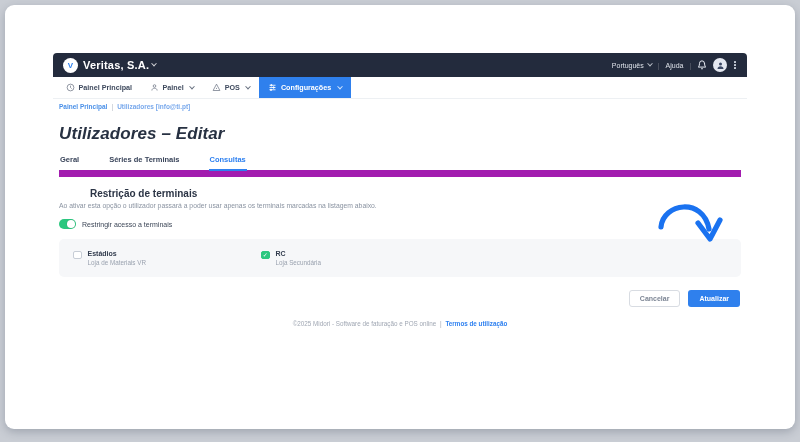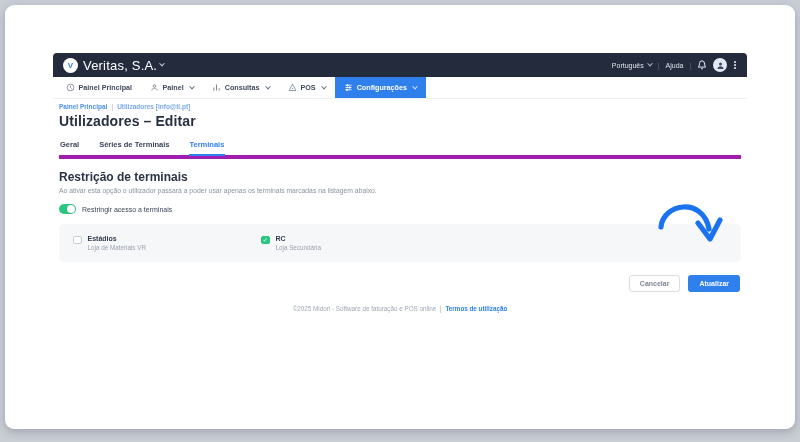--- a/index.html
+++ b/index.html
@@ -25,21 +25,21 @@
     display: flex; align-items: center; padding: 0 10px;
     color: #fff;
   }
   .logo {
     width: 15px; height: 15px; border-radius: 50%;
     background: #ffffff; color: #2f80ed;
     font-size: 8px; font-weight: 700;
     display: flex; align-items: center; justify-content: center;
     margin-right: 5px;
   }
-  .company { font-size: 13px; font-weight: 400; letter-spacing: .2px; }
+  .company { font-size: 11px; font-weight: 700; letter-spacing: .2px; }
   .topbar-right { margin-left: auto; display: flex; align-items: center; gap: 6px; font-size: 7px; color: #dfe3ea; }
   .tsep { color: rgba(255,255,255,.28); font-size: 7px; }
   .chev {
     width: 4px; height: 4px; display: inline-block;
     border-right: 1.1px solid currentColor; border-bottom: 1.1px solid currentColor;
     transform: rotate(45deg) translate(-1px,-1px);
     margin-left: 3px; opacity: .8;
   }
   .avatar {
     width: 14px; height: 14px; border-radius: 50%;
@@ -62,27 +62,27 @@
   }
   .mi svg { opacity: .75; }
   .mi.active { background: #2f80ed; color: #ffffff; }
   .mi.active svg { opacity: 1; }
 
   
   .content { padding: 4px 6px 0 6px; position: relative; }
   .breadcrumb { font-size: 6.5px; font-weight: 600; color: #4a90e8; display: flex; gap: 4px; }
   .breadcrumb .bsep { color: #b3bac4; font-weight: 400; }
   .breadcrumb .crumb-current { color: #79a9ec; }
-  .page-title { font-size: 14px; font-weight: 700; color: #273142; margin-top: 3px; letter-spacing: .1px; }
-
-  .tabs { display: flex; gap: 18px; margin-top: 9px; border-bottom: 4px solid #a21caf; }
+  .page-title { font-size: 17px; font-weight: 700; color: #273142; margin-top: 14px; letter-spacing: .1px; font-style: italic; }
+
+  .tabs { display: flex; gap: 28px; margin-top: 9px; border-bottom: 7px solid #a21caf; }
   .tab { font-size: 7.5px; font-weight: 600; color: #39445a; padding: 2px 1px 5px; cursor: pointer; }
   .tab.active { color: #2e80f0; border-bottom: 2px solid #2e80f0; margin-bottom: -1px; }
 
-  .section-heading { margin-top: 11px; font-size: 12px; font-weight: 700; color: #2b3445; }
+  .section-heading { margin-top: 11px; font-size: 10px; font-weight: 700; color: #2b3445; margin-left: 31px; }
   .section-desc { margin-top: 3px; font-size: 6.8px; color: #8a93a1; }
 
   .toggle-row { margin-top: 10px; display: flex; align-items: center; gap: 6px; }
   .toggle {
     width: 17px; height: 10px; border-radius: 6px; background: #c6ccd6; position: relative; cursor: pointer;
   }
   .toggle.on { background: #2bc77f; }
   .toggle .knob {
     position: absolute; top: 1.2px; left: 1.2px; width: 7.6px; height: 7.6px;
     border-radius: 50%; background: #fff; box-shadow: 0 0 1px rgba(0,0,0,.3);
@@ -163,29 +163,20 @@
       </div>
       <div class="mi">
         <svg width="9" height="9" viewBox="0 0 24 24" fill="none" stroke="currentColor" stroke-width="2">
             <circle cx="12" cy="8" r="3.5"></circle>
             <path d="M5 20c0-3.8 3.1-6 7-6s7 2.2 7 6"></path>
           </svg>
         <span>Painel</span>
           <span class="chev"></span>
       </div>
       <div class="mi">
-        <svg width="9" height="9" viewBox="0 0 24 24" fill="none" stroke="currentColor" stroke-width="2.4">
-            <path d="M5 20V12"></path>
-            <path d="M12 20V4"></path>
-            <path d="M19 20v-6"></path>
-          </svg>
-        <span>Consultas</span>
-          <span class="chev"></span>
-      </div>
-      <div class="mi">
         <svg width="9" height="9" viewBox="0 0 24 24" fill="none" stroke="currentColor" stroke-width="2">
             <path d="M12 3 21 20H3z"></path>
             <path d="M12 13v3"></path>
           </svg>
         <span>POS</span>
           <span class="chev"></span>
       </div>
       <div class="mi active">
         <svg width="9" height="9" viewBox="0 0 24 24" fill="none" stroke="currentColor" stroke-width="2.2">
             <path d="M4 6h16M4 12h16M4 18h16"></path>
@@ -202,21 +193,21 @@
       <div class="breadcrumb">
         <span>Painel Principal</span>
         <span class="bsep">|</span>
         <span class="crumb-current">Utilizadores [info@ti.pt]</span>
       </div>
       <div class="page-title">Utilizadores – Editar</div>
 
       <div class="tabs">
         <div class="tab">Geral</div>
         <div class="tab">Séries de Terminais</div>
-        <div class="tab active">Terminais</div>
+        <div class="tab active">Consultas</div>
       </div>
 
       <div class="section-heading">Restrição de terminais</div>
       <div class="section-desc">Ao ativar esta opção o utilizador passará a poder usar apenas os terminais marcadas na listagem abaixo.</div>
 
       <div class="toggle-row">
         <div class="toggle on">
             <div class="knob"></div>
           </div>
         <span class="toggle-label">Restringir acesso a terminais</span>

